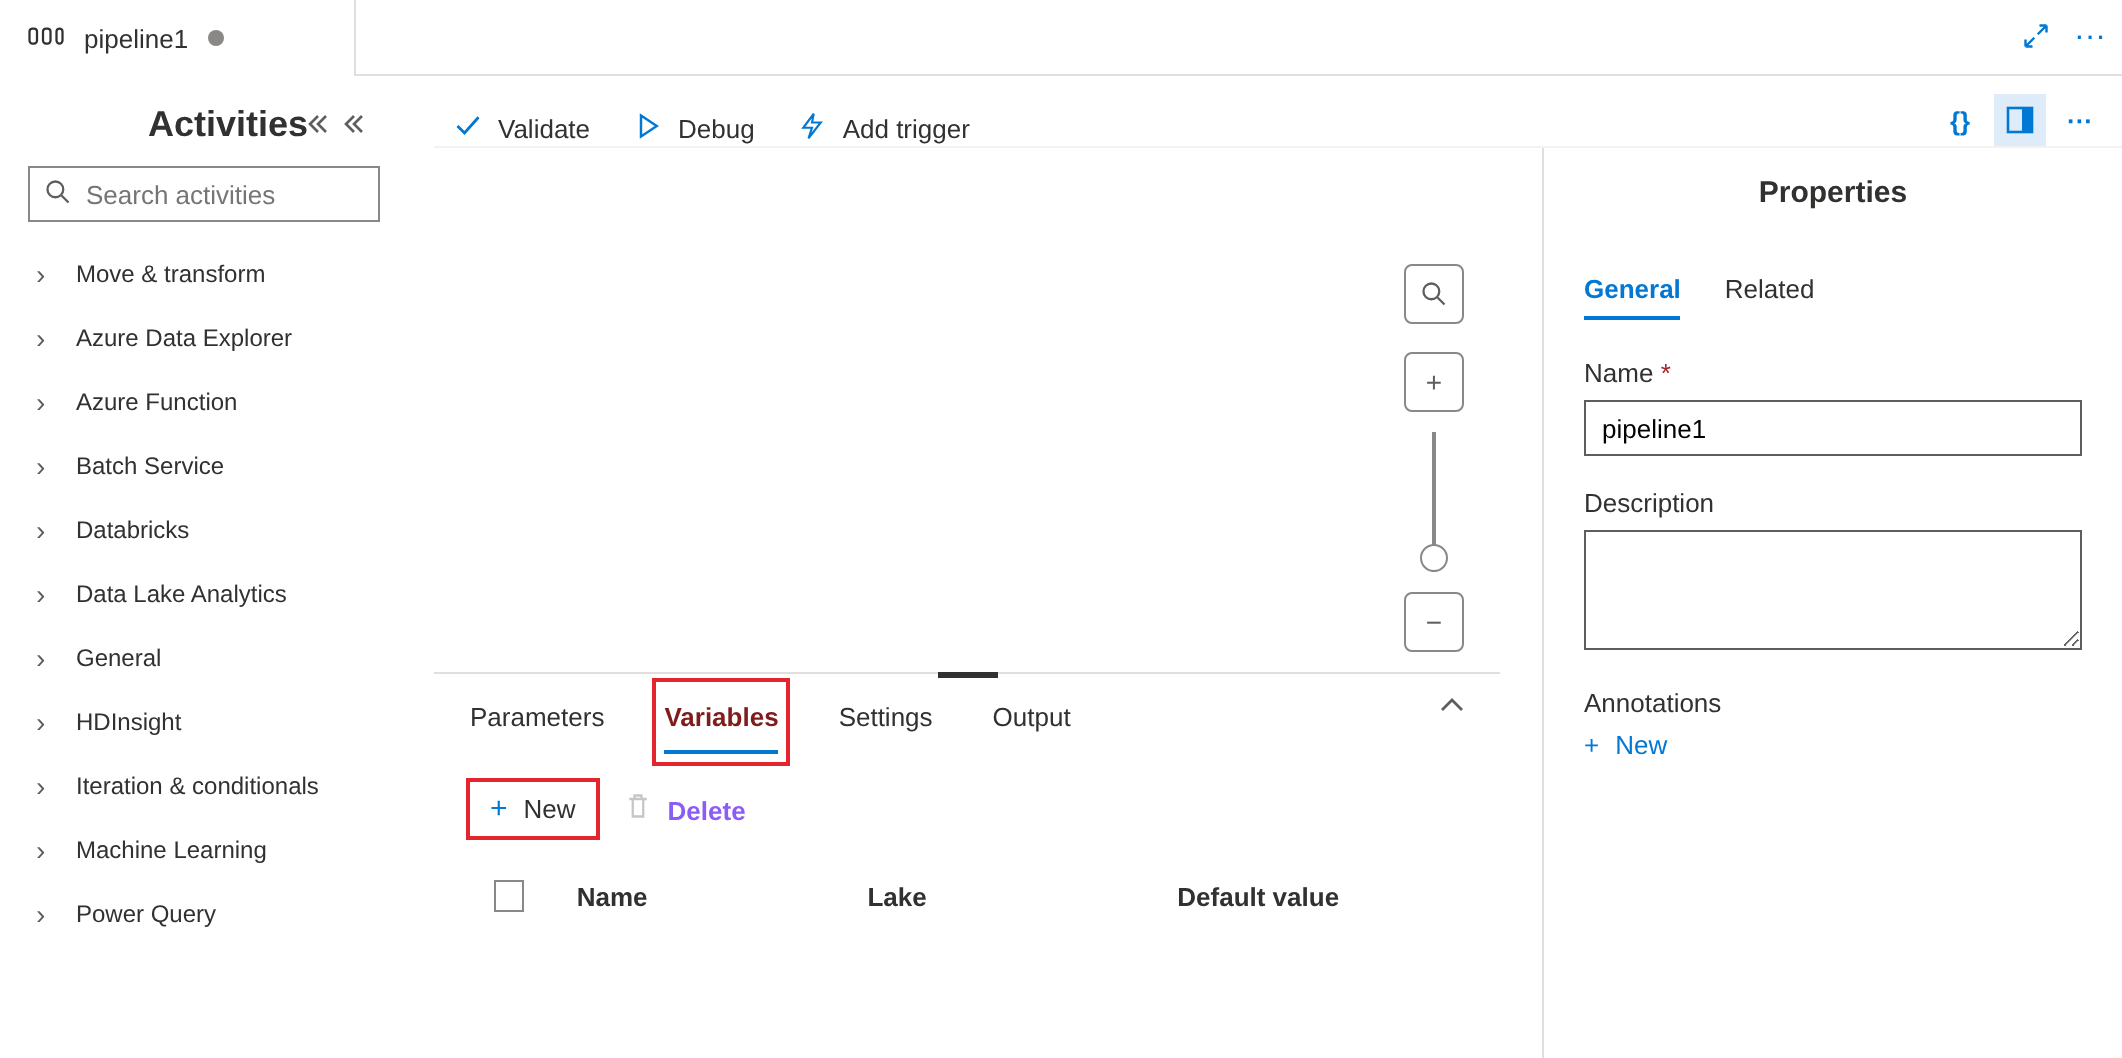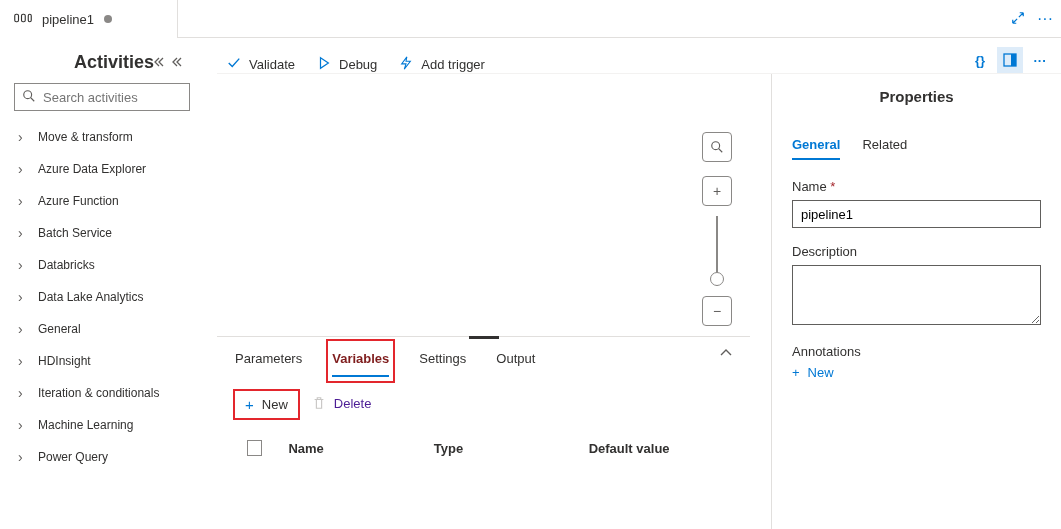--- a/index.html
+++ b/index.html
@@ -50,21 +50,21 @@
   .config .cfg-top-accent { position: absolute; top: -1px; left: 50%; transform: translateX(-50%); width: 30px; height: 3px; background: #323130; }
   .cfg-tabs { display: flex; gap: 30px; height: 32px; }
   .cfg-tabs .ctab { font-size: 13px; color: #323130; padding: 6px 0; cursor: pointer; }
   .cfg-tabs .ctab.active { color: #7f1d1d; font-weight: 600; border-bottom: 2px solid #0078d4; }
   .cfg-tabs .ctab.hilite { outline: 2px solid #e3262d; outline-offset: 4px; }
   .cfg-tabs .collapse { margin-left: auto; font-size: 13px; color: #605e5c; cursor: pointer; }
   .cfg-actions { display: flex; gap: 14px; align-items: center; margin-top: 14px; }
   .newbtn { display: flex; align-items: center; gap: 8px; color: #323130; padding: 5px 10px; cursor: pointer; }
   .newbtn.hilite { outline: 2px solid #e3262d; }
   .newbtn .plus { color: #0078d4; font-size: 15px; }
-  .delbtn { display: flex; align-items: flex-start; gap: 8px; color: #4c1d95; cursor: default; }
+  .delbtn { display: flex; align-items: flex-end; gap: 8px; color: #8b5cf6; cursor: default; font-weight: bold; }
   .table-hdr { display: flex; gap: 2px; align-items: center; margin-top: 22px; padding-left: 12px; }
   .table-hdr .cb { width: 16px; height: 16px; border: 1px solid #8a8886; }
   .table-hdr .col { font-weight: 600; font-size: 13px; }
   .col-name { width: 150px; margin-left: 24px; }
   .col-type { width: 160px; }
   .col-def { width: 150px; }
   .row { display: flex; gap: 2px; align-items: center; margin-top: 14px; padding: 4px 10px 4px 12px; }
   .row.hilite { outline: 2px solid #e3262d; }
   .row .cb { width: 16px; height: 16px; border: 1px solid #8a8886; flex-shrink: 0; }
   .row input[type=text] { height: 26px; border: 1px solid #605e5c; padding: 0 8px; font-size: 13px; }
@@ -256,21 +256,21 @@
         <svg width="14" height="14" viewBox="0 0 16 16">
             <path d="M3 4 L13 4 M6 4 L6 2 L10 2 L10 4 M5 4 L5 14 L11 14 L11 4" stroke="#c8c6c4" stroke-width="1.3" fill="none"></path>
           </svg>
       </span>
       <span>Delete</span>
     </div>
   </div>
   <div class="table-hdr">
     <div class="cb"></div>
     <div class="col col-name">Name</div>
-    <div class="col col-type">Type</div>
+    <div class="col col-type">Lake</div>
     <div class="col col-def">Default value</div>
   </div>
 </div>
 
 <div class="props">
   <h3>Properties</h3>
   <div class="ptabs">
     <div class="ptab active">General</div>
     <div class="ptab">Related</div>
   </div>

